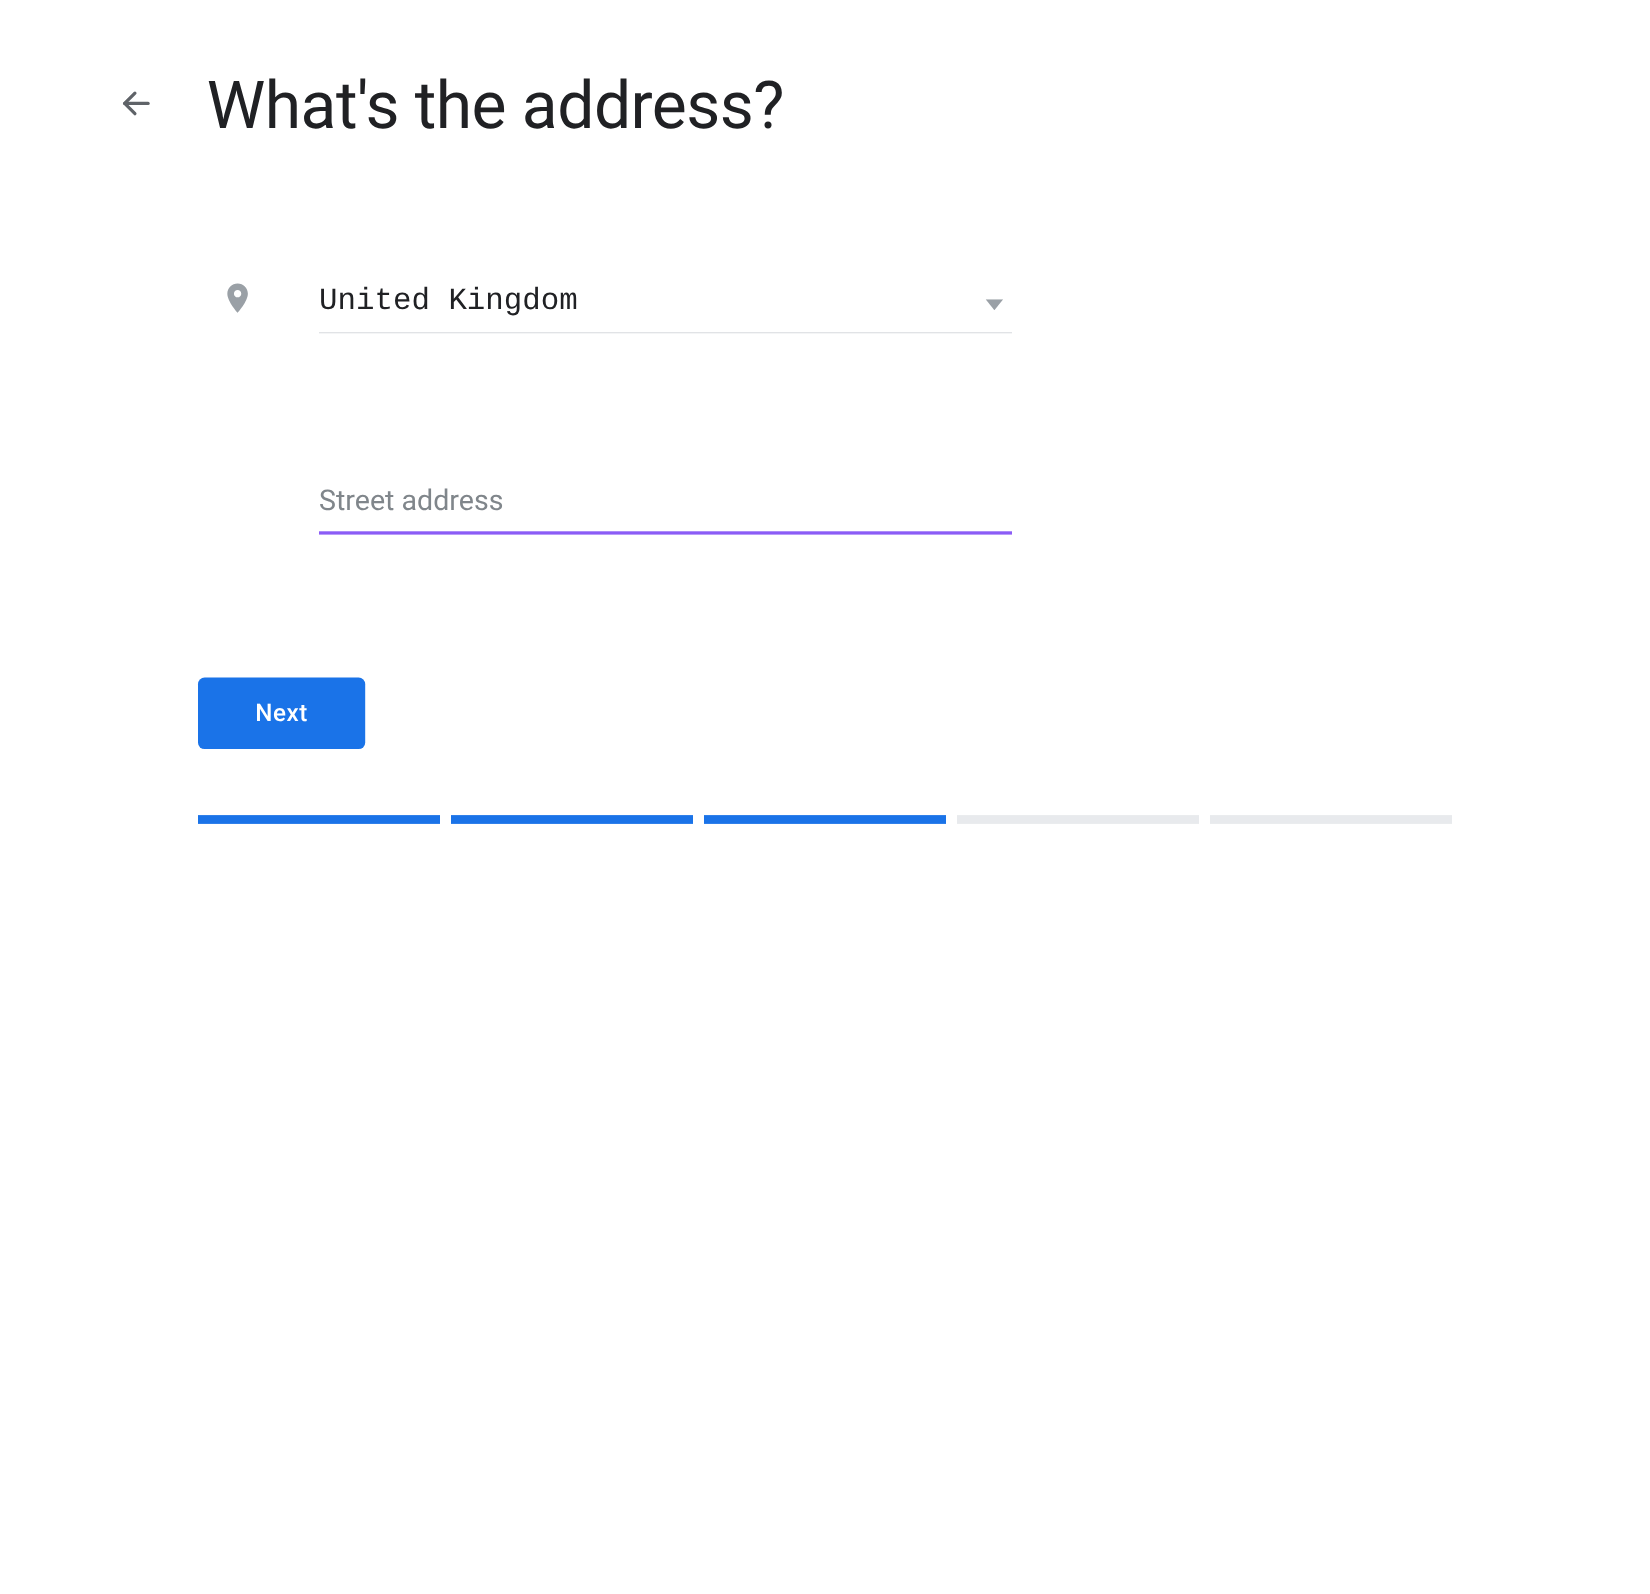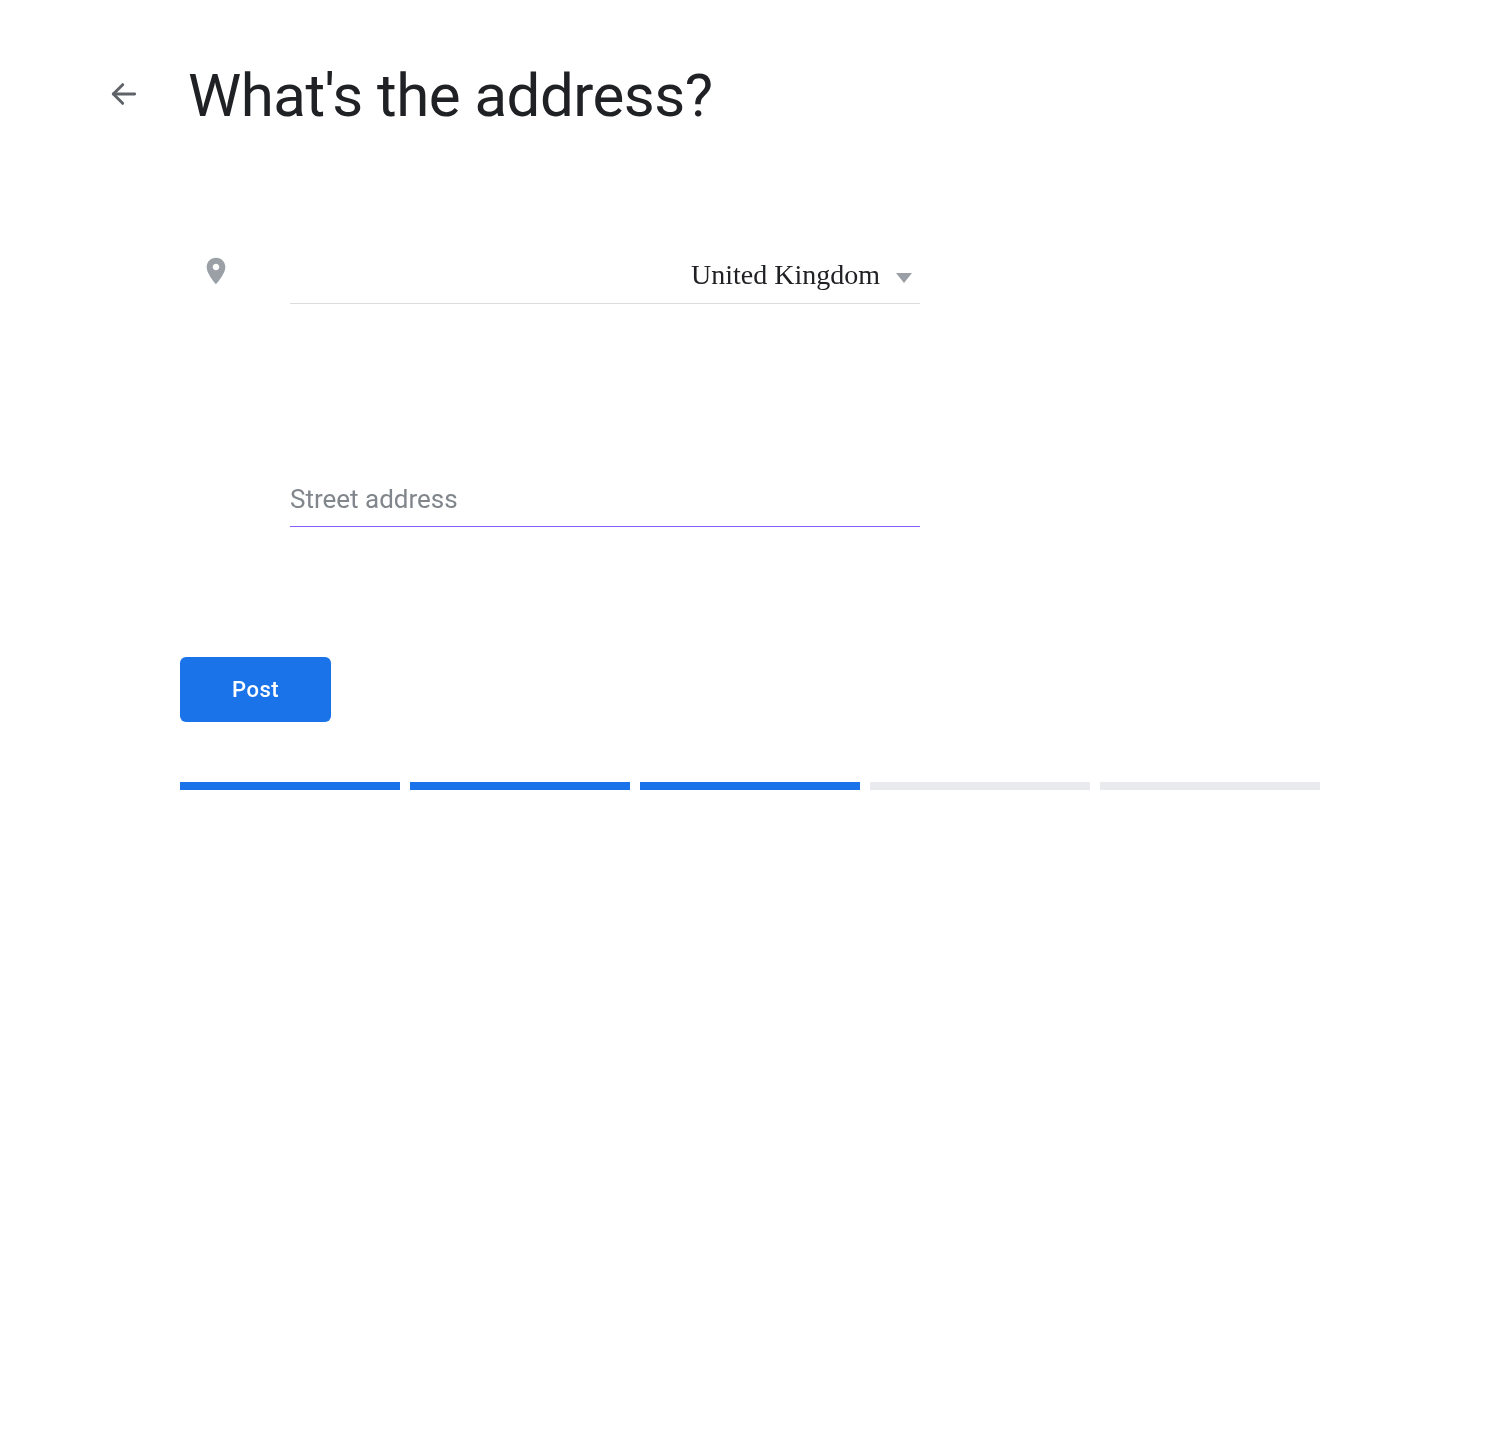--- a/index.html
+++ b/index.html
@@ -72,50 +72,48 @@
     }
     .select-field {
       width: 100%;
       border: none;
       border-bottom: 1px solid #dadce0;
       font-size: 28px;
       color: #202124;
       padding: 8px 40px 12px 0;
       background: transparent;
       outline: none;
-      font-family: Liberation Serif, serif;
+      font-family: Liberation Mono, monospace;
       cursor: pointer;
       appearance: none;
-      text-align: right;
       -webkit-appearance: none;
     }
     .dropdown-caret {
       position: absolute;
       right: 8px;
       top: 50%;
       transform: translateY(-50%);
       pointer-events: none;
       color: #9aa0a6;
     }
     .dropdown-caret svg {
       width: 16px;
       height: 10px;
       display: block;
     }
     .text-field {
       width: 100%;
       border: none;
-      border-bottom: 1px solid #8b5cf6;
+      border-bottom: 3px solid #8b5cf6;
       font-size: 26px;
       color: #0f766e;
       padding: 8px 0 12px 0;
       background: transparent;
       outline: none;
       font-family: inherit;
-      margin-top: 42px;
     }
     .text-field::placeholder {
       color: #80868b;
     }
     .button-row {
       padding-left: 80px;
       margin-top: 30px;
     }
     .next-btn {
       background: #1a73e8;
@@ -184,21 +182,21 @@
       <div class="field-wrap">
         <input type="text" class="text-field" placeholder="Street address" style="">
       </div>
     </div>
 
 
 
   </div>
 
   <div class="button-row">
-    <button class="next-btn">Post</button>
+    <button class="next-btn">Next</button>
   </div>
 
   <div class="progress-bar">
     <div class="progress-step done"></div>
     <div class="progress-step done"></div>
     <div class="progress-step done"></div>
     <div class="progress-step"></div>
     <div class="progress-step"></div>
   </div>
 

